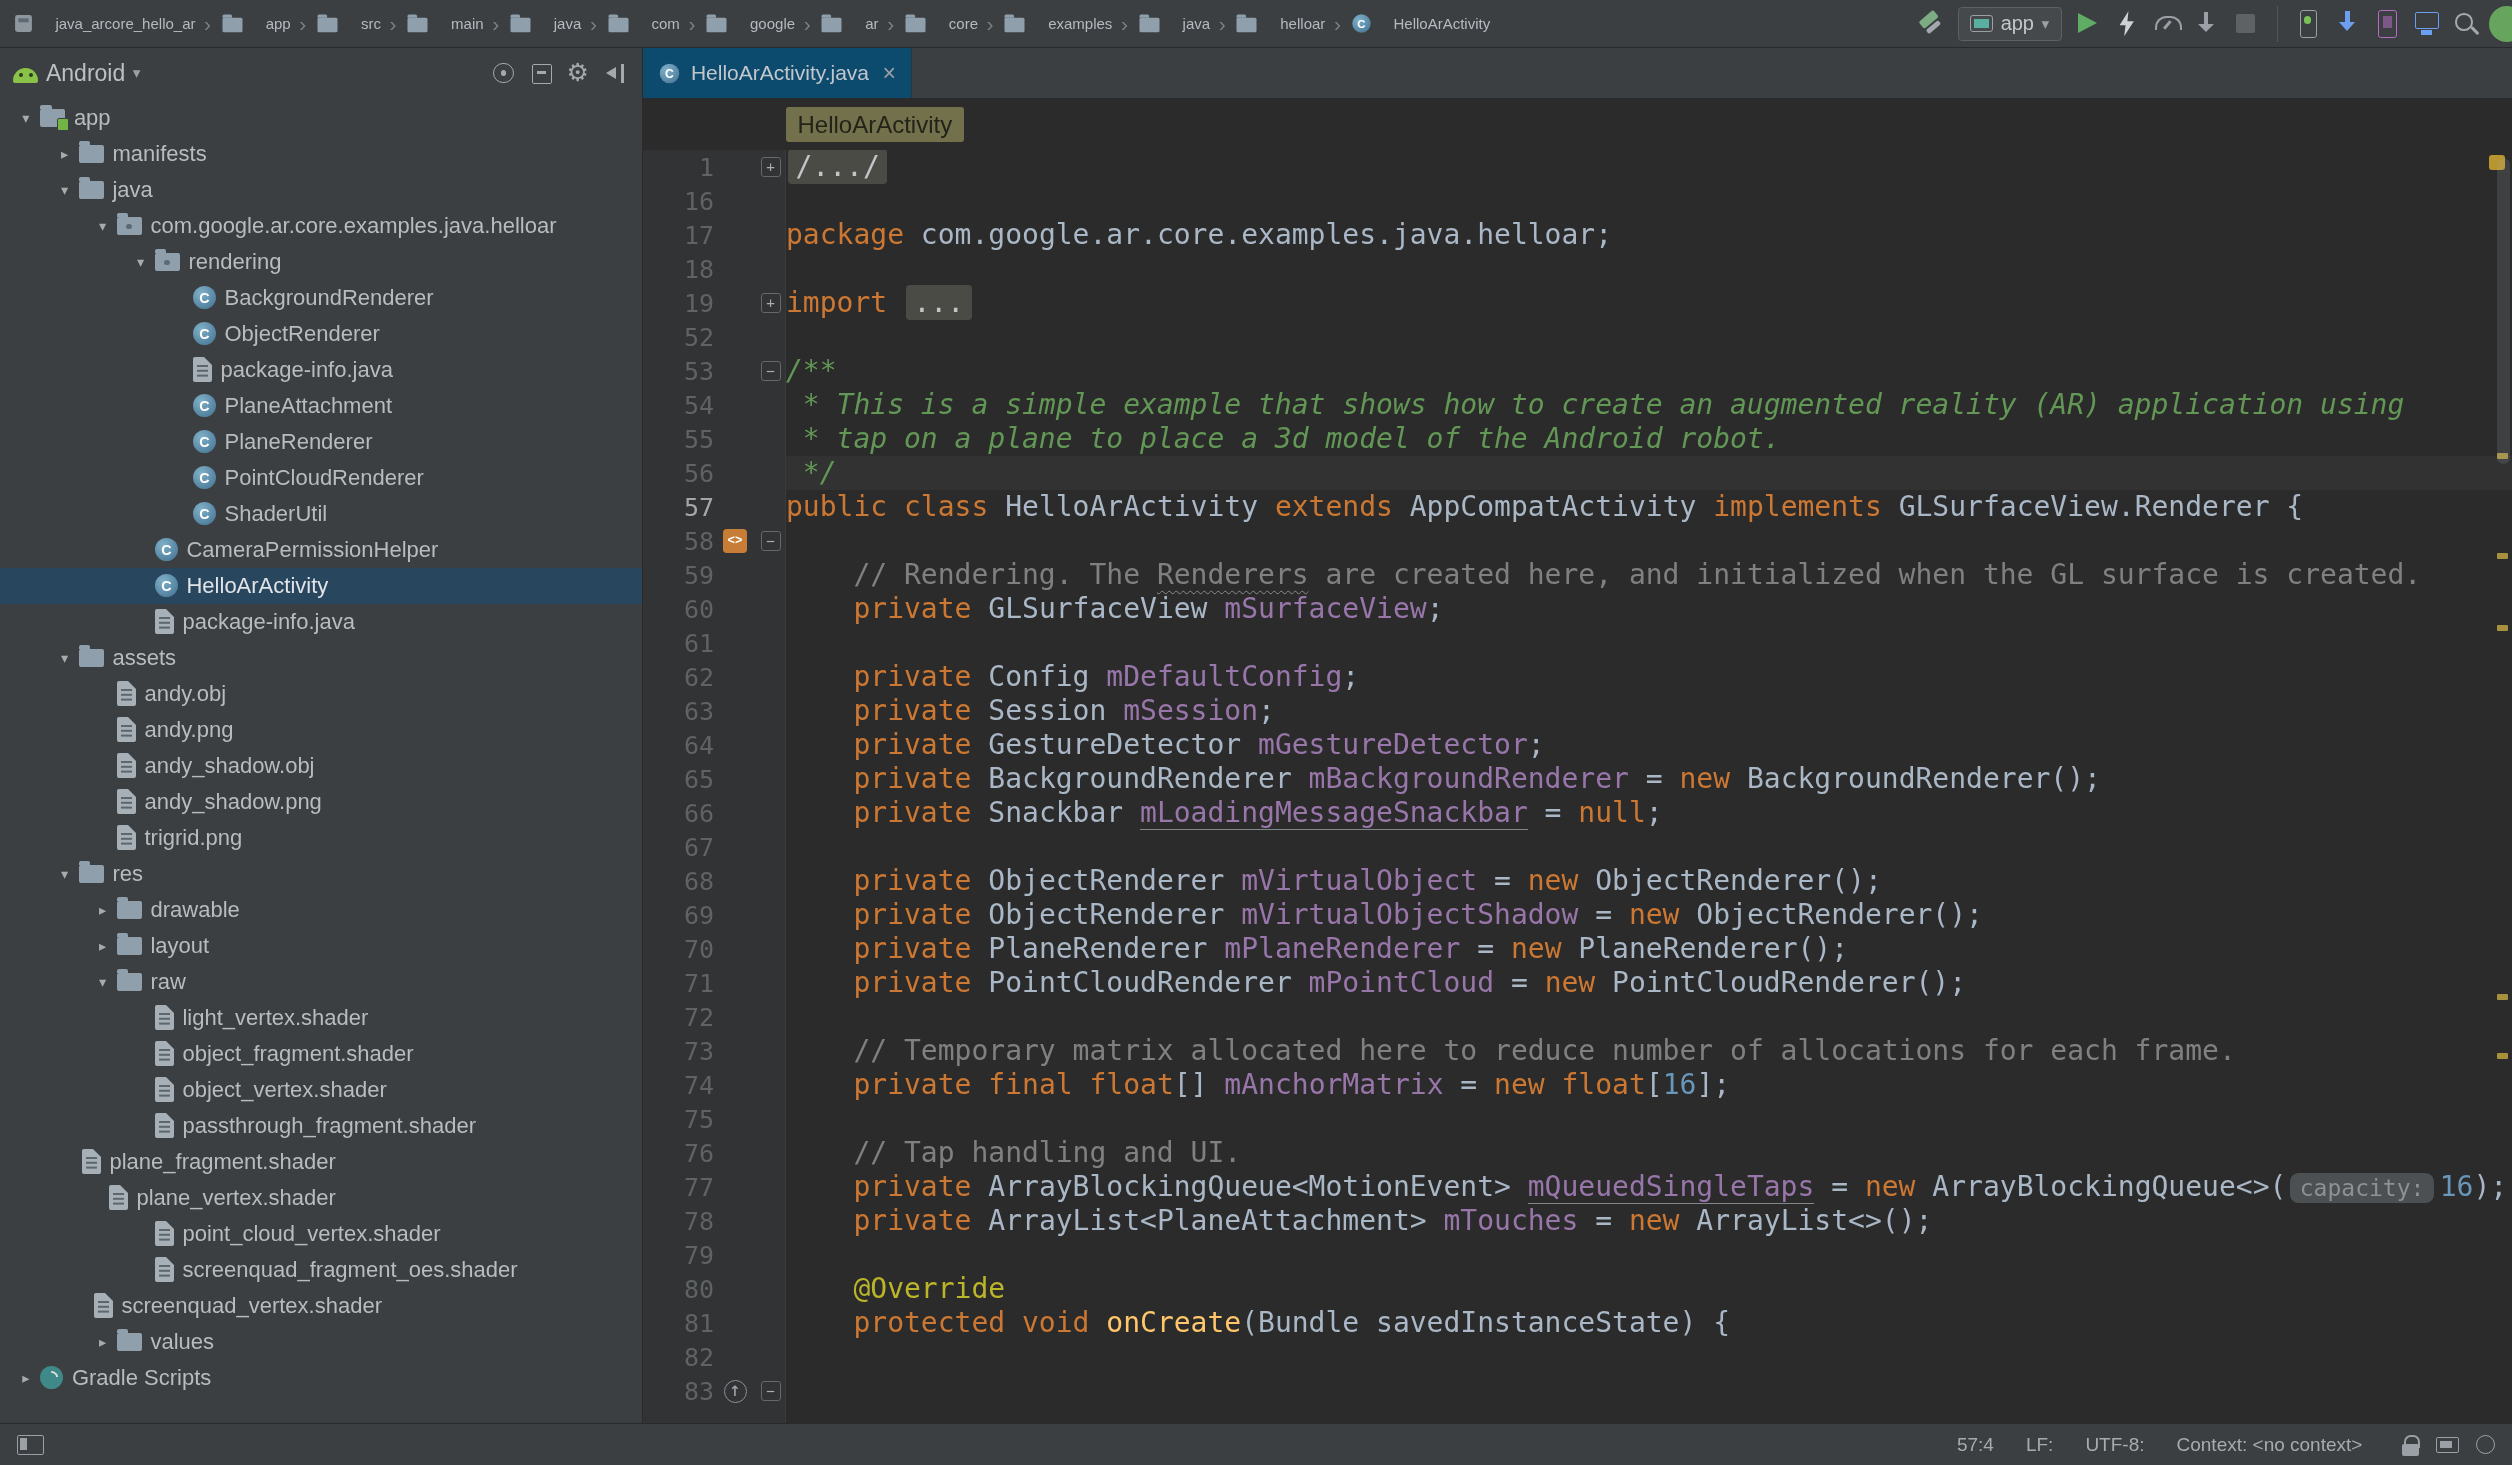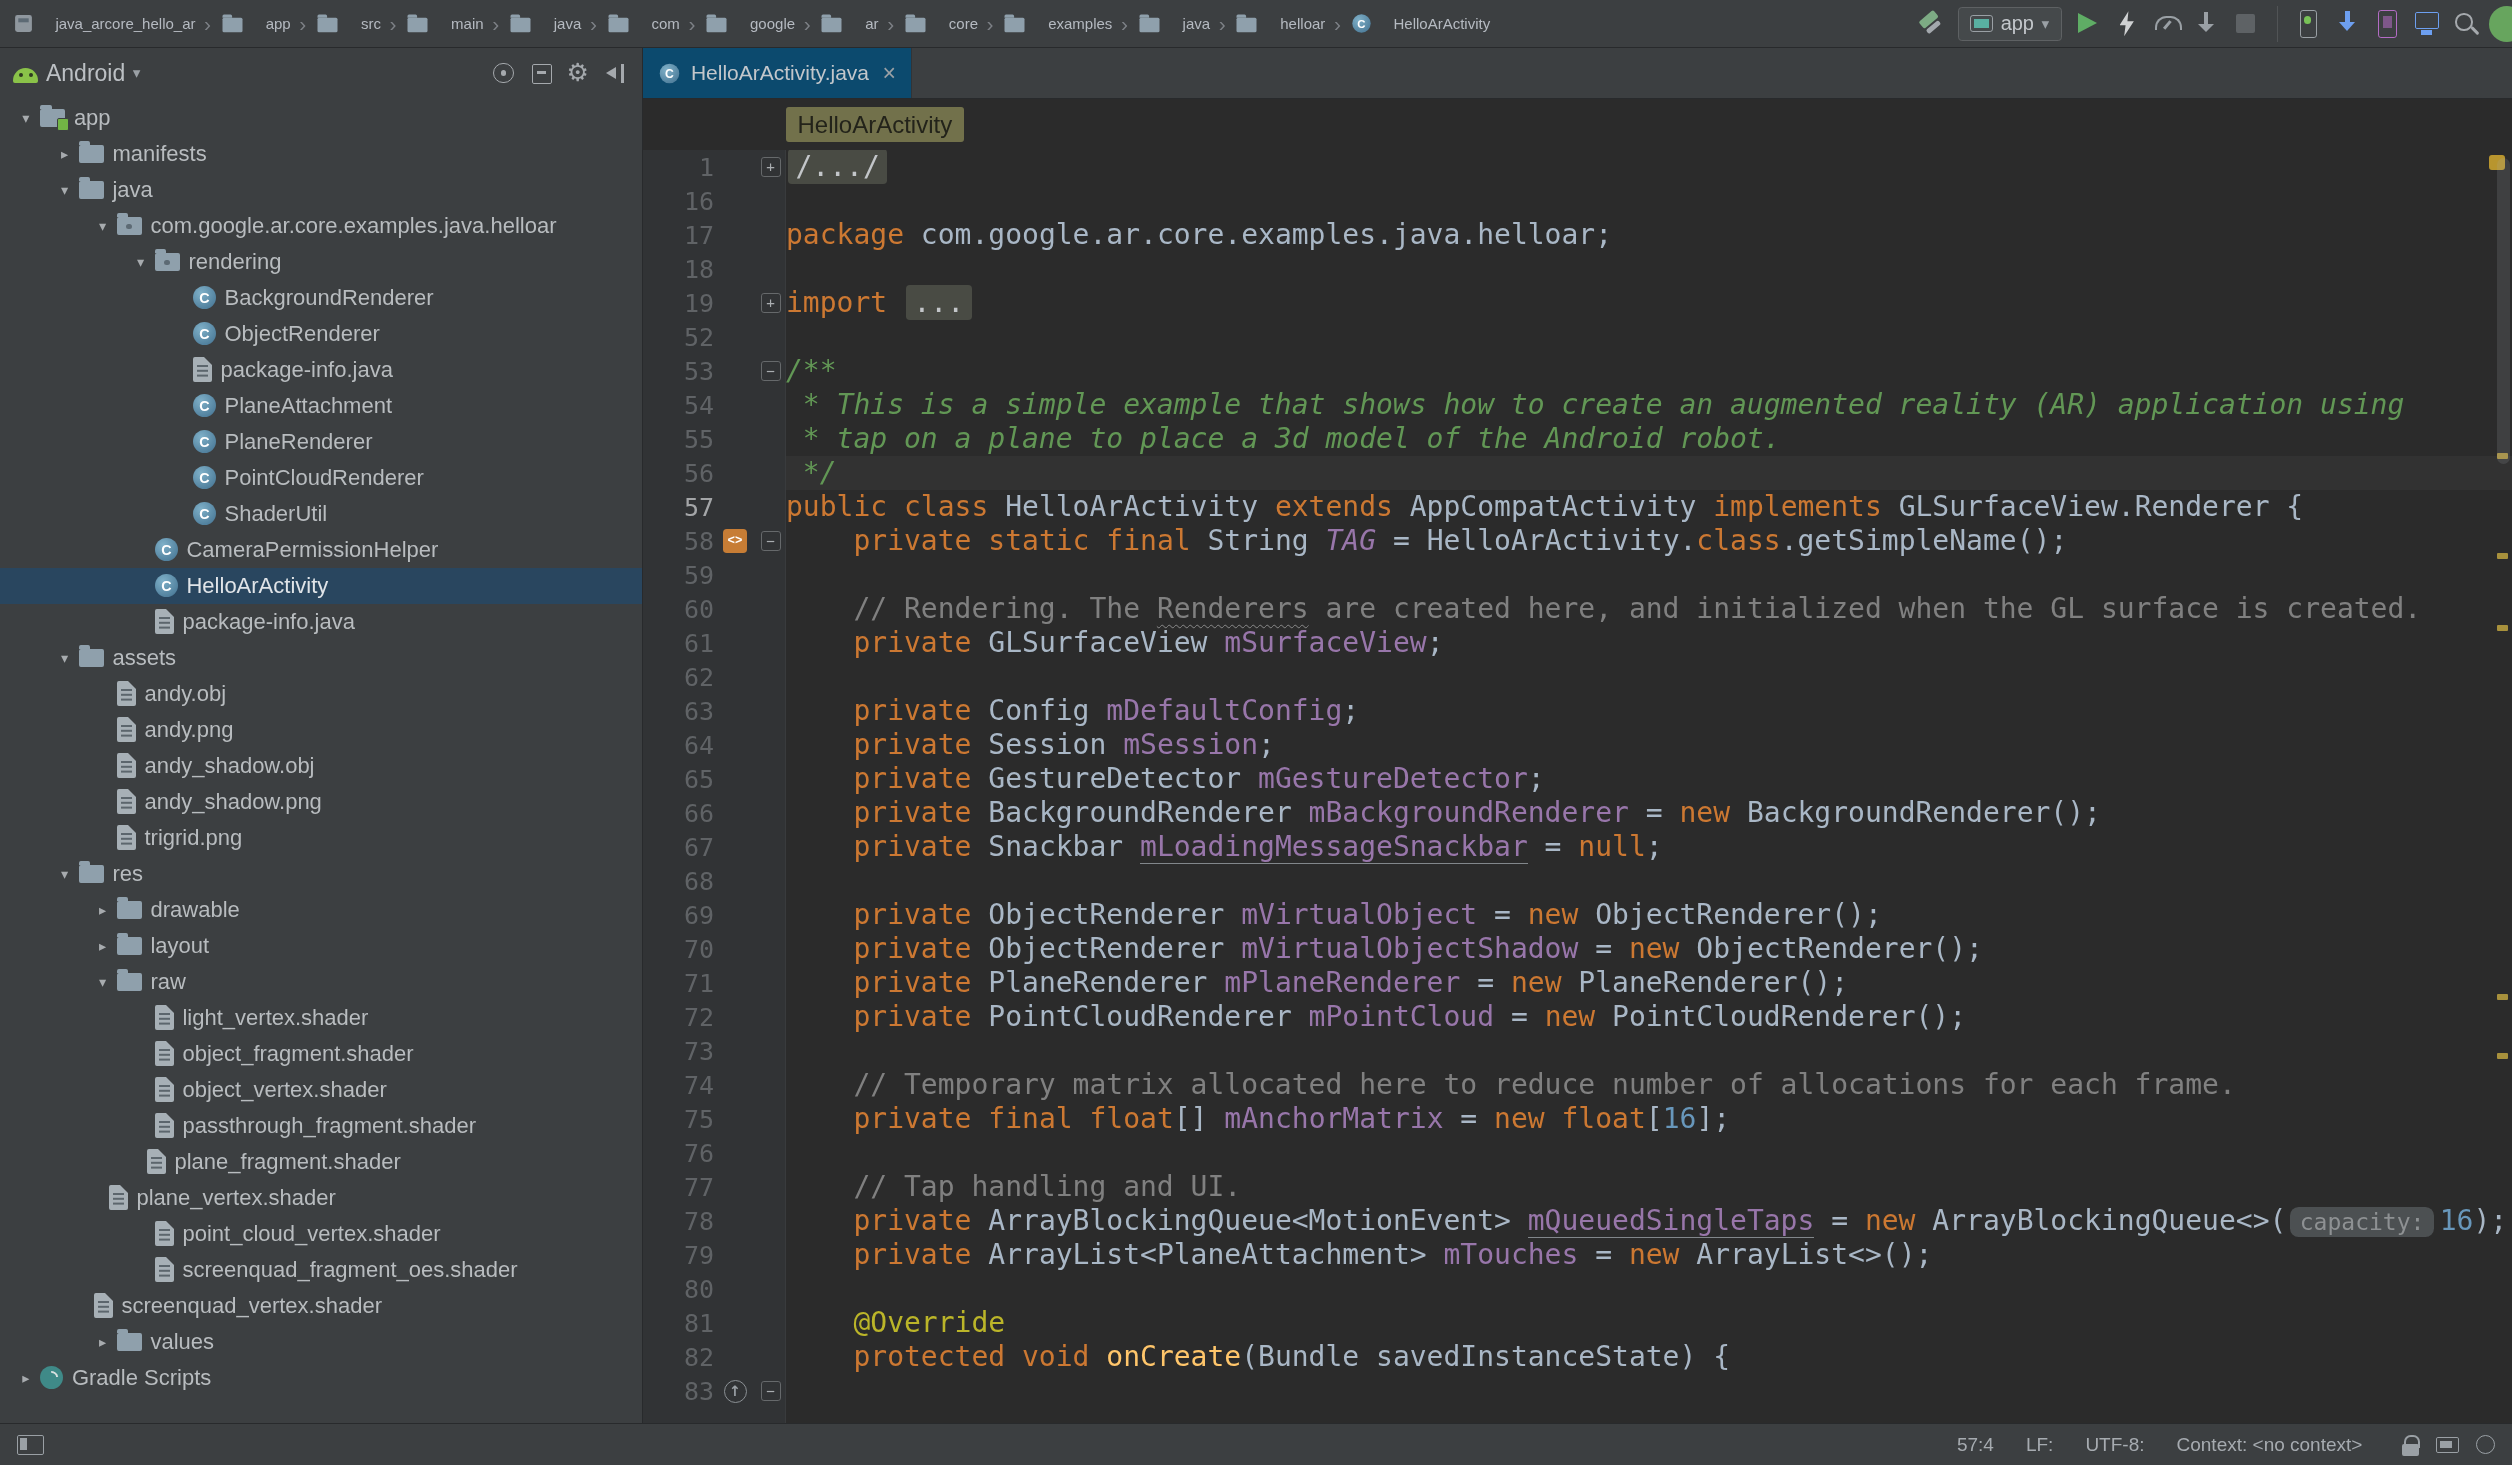--- a/index.html
+++ b/index.html
@@ -426,21 +426,21 @@
           <div class="trow" style="padding-left: 128px;">
             <span class="arrow"></span>
             <span class="ic file-icon"></span>
             <span class="tlabel">object_vertex.shader</span>
           </div>
           <div class="trow" style="padding-left: 128px;">
             <span class="arrow"></span>
             <span class="ic file-icon"></span>
             <span class="tlabel">passthrough_fragment.shader</span>
           </div>
-          <div class="trow" style="padding-left: 120px;">
+          <div class="trow" style="padding-left: 55px;">
             <span class="arrow"></span>
             <span class="ic file-icon"></span>
             <span class="tlabel">plane_fragment.shader</span>
           </div>
           <div class="trow" style="padding-left: 82px;">
             <span class="arrow"></span>
             <span class="ic file-icon"></span>
             <span class="tlabel">plane_vertex.shader</span>
           </div>
           <div class="trow" style="padding-left: 128px;">
@@ -689,21 +689,20 @@
             <div class="line"></div>
             <div class="line"><span class="tk-k">package</span><span class="tk-p"> com.google.ar.core.examples.java.helloar;</span></div>
             <div class="line"></div>
             <div class="line"><span class="tk-k">import</span><span class="tk-p"> </span><span class="tk-fold">...</span></div>
             <div class="line"></div>
             <div class="line"><span class="tk-d">/**</span></div>
             <div class="line"><span class="tk-d"> * This is a simple example that shows how to create an augmented reality (AR) application using</span></div>
             <div class="line"><span class="tk-d"> * tap on a plane to place a 3d model of the Android robot.</span></div>
             <div class="line cur"><span class="tk-d"> */</span></div>
             <div class="line"><span class="tk-k">public</span><span class="tk-p"> </span><span class="tk-k">class</span><span class="tk-p"> HelloArActivity </span><span class="tk-k">extends</span><span class="tk-p"> AppCompatActivity </span><span class="tk-k">implements</span><span class="tk-p"> GLSurfaceView.Renderer {</span></div>
-            <div class="line"><span class="tk-p">    </span><span class="tk-k">private</span><span class="tk-p"> </span><span class="tk-k">static</span><span class="tk-p"> </span><span class="tk-k">final</span><span class="tk-p"> String </span><span class="tk-fs">TAG</span><span class="tk-p"> = HelloArActivity.</span><span class="tk-k">class</span><span class="tk-p">.getSimpleName();</span></div>
             <div class="line"></div>
             <div class="line"><span class="tk-p">    </span><span class="tk-c">// Rendering. The </span><span class="tk-c u-w">Renderers</span><span class="tk-c"> are created here, and initialized when the GL surface is created.</span></div>
             <div class="line"><span class="tk-p">    </span><span class="tk-k">private</span><span class="tk-p"> GLSurfaceView </span><span class="tk-f">mSurfaceView</span><span class="tk-p">;</span></div>
             <div class="line"></div>
             <div class="line"><span class="tk-p">    </span><span class="tk-k">private</span><span class="tk-p"> Config </span><span class="tk-f">mDefaultConfig</span><span class="tk-p">;</span></div>
             <div class="line"><span class="tk-p">    </span><span class="tk-k">private</span><span class="tk-p"> Session </span><span class="tk-f">mSession</span><span class="tk-p">;</span></div>
             <div class="line"><span class="tk-p">    </span><span class="tk-k">private</span><span class="tk-p"> GestureDetector </span><span class="tk-f">mGestureDetector</span><span class="tk-p">;</span></div>
             <div class="line"><span class="tk-p">    </span><span class="tk-k">private</span><span class="tk-p"> BackgroundRenderer </span><span class="tk-f">mBackgroundRenderer</span><span class="tk-p"> = </span><span class="tk-k">new</span><span class="tk-p"> BackgroundRenderer();</span></div>
             <div class="line"><span class="tk-p">    </span><span class="tk-k">private</span><span class="tk-p"> Snackbar </span><span class="tk-f u-l">mLoadingMessageSnackbar</span><span class="tk-p"> = </span><span class="tk-k">null</span><span class="tk-p">;</span></div>
             <div class="line"></div>

